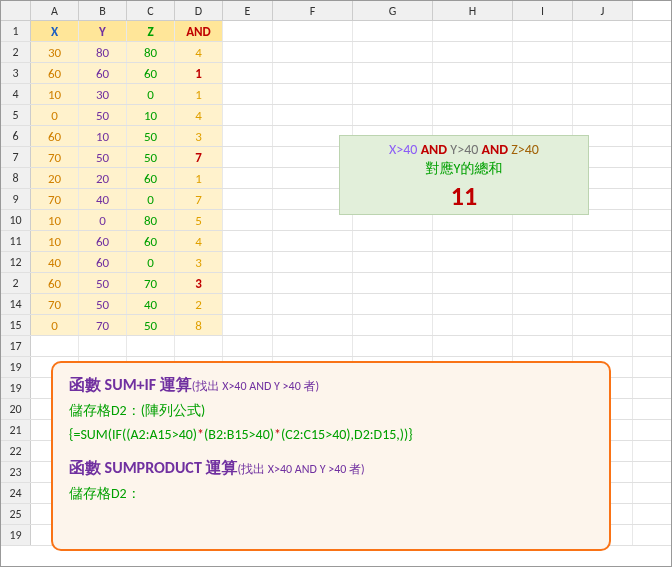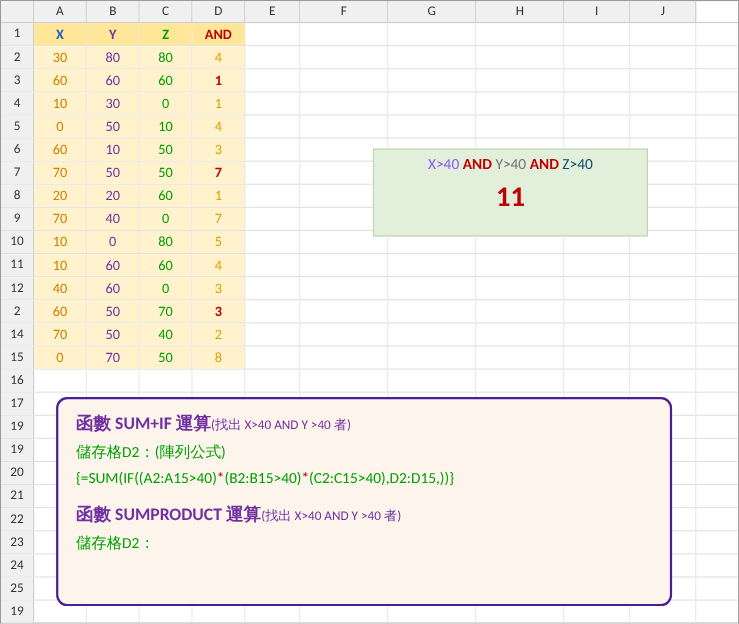--- a/index.html
+++ b/index.html
@@ -19,24 +19,24 @@
 .hdr-y{color:#7030a0;font-weight:bold;background:#ffe699}
 .hdr-z{color:#00a000;font-weight:bold;background:#ffe699}
 .hdr-and{color:#c00000;font-weight:bold;background:#ffe699}
 .dx{color:#d08000;background:#fff2cc}
 .dy{color:#7030a0;background:#fff2cc}
 .dz{color:#00a000;background:#fff2cc}
 .dand{color:#e0a000;background:#fff2cc}
 .dand-red{color:#c00000;font-weight:bold;background:#fff2cc}
 .condbox{position:absolute;left:338px;top:134px;width:250px;height:80px;background:#e2efda;border:1px solid #bcd4b0;text-align:center;padding-top:4px}
 .condline{font-size:14px;line-height:20px}
-.condline .x{color:#8b5cf6}.condline .y{color:#737373}.condline .z{color:#0c4a6e}.condline .and{color:#c00000;font-weight:bold}
+.condline .x{color:#8b5cf6}.condline .y{color:#737373}.condline .z{color:#a16207}.condline .and{color:#c00000;font-weight:bold}
 .condline2{color:#00a000;font-size:14px}
 .condresult{color:#c00000;font-size:26px;font-weight:bold;margin-top:2px}
-.formulabox{position:absolute;left:50px;top:360px;width:560px;height:190px;background:#fdf5ec;border:2px solid #4c1d95;border-radius:10px;padding:12px 16px}
+.formulabox{position:absolute;left:50px;top:360px;width:560px;height:190px;background:#fdf5ec;border:2px solid #f97316;border-radius:10px;padding:12px 16px}
 .ftitle{color:#7030a0;font-weight:bold;font-size:16px;margin-bottom:6px}
 .ftitle .small{font-size:12px;font-weight:normal}
 .fline{color:#00a000;font-size:14px;margin:6px 0;line-height:18px}
 .fline .st{color:#c00000}
 .formulabox .gap{height:8px}
 </style>
 </head>
 <body>
 
 <div class="sheet">
@@ -235,33 +235,20 @@
           <div class="cell cC dz">50</div>
           <div class="cell cD dand">8</div>
           <div class="cell cE"></div>
           <div class="cell cF"></div>
           <div class="cell cG"></div>
           <div class="cell cH"></div>
           <div class="cell cI"></div>
           <div class="cell cJ"></div>
         </div>
         <div class="row">
-          <div class="rh">16</div>
-          <div class="cell cA"></div>
-          <div class="cell cB"></div>
-          <div class="cell cC"></div>
-          <div class="cell cD"></div>
-          <div class="cell cE"></div>
-          <div class="cell cF"></div>
-          <div class="cell cG"></div>
-          <div class="cell cH"></div>
-          <div class="cell cI"></div>
-          <div class="cell cJ"></div>
-        </div>
-        <div class="row">
           <div class="rh">17</div>
           <div class="cell cA"></div>
           <div class="cell cB"></div>
           <div class="cell cC"></div>
           <div class="cell cD"></div>
           <div class="cell cE"></div>
           <div class="cell cF"></div>
           <div class="cell cG"></div>
           <div class="cell cH"></div>
           <div class="cell cI"></div>
@@ -388,20 +375,21 @@
   </div>
 
   <div class="condbox">
     <div class="condline">
       <span class="x">X&gt;40</span>
       <span class="and">AND</span>
       <span class="y">Y&gt;40</span>
       <span class="and">AND</span>
       <span class="z">Z&gt;40</span>
     </div>
+    <div class="condline2">對應Y的總和</div>
     <div class="condresult">11</div>
   </div>
 
   <div class="formulabox">
     <div class="ftitle">
       <span>函數 SUM+IF 運算</span><span class="small">(找出 X&gt;40 AND Y &gt;40 者)</span>
     </div>
     <div class="fline">儲存格D2：(陣列公式)</div>
     <div class="fline">
       <span>{=SUM(IF((A2:A15&gt;40)</span><span class="st">*</span><span>(B2:B15&gt;40)</span><span class="st">*</span><span>(C2:C15&gt;40),D2:D15,))}</span>

